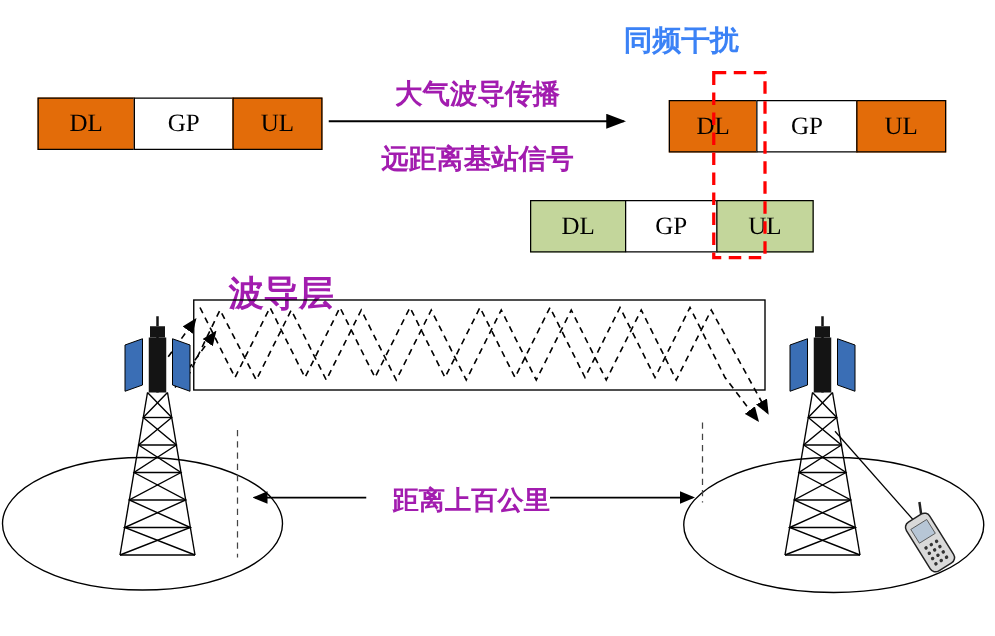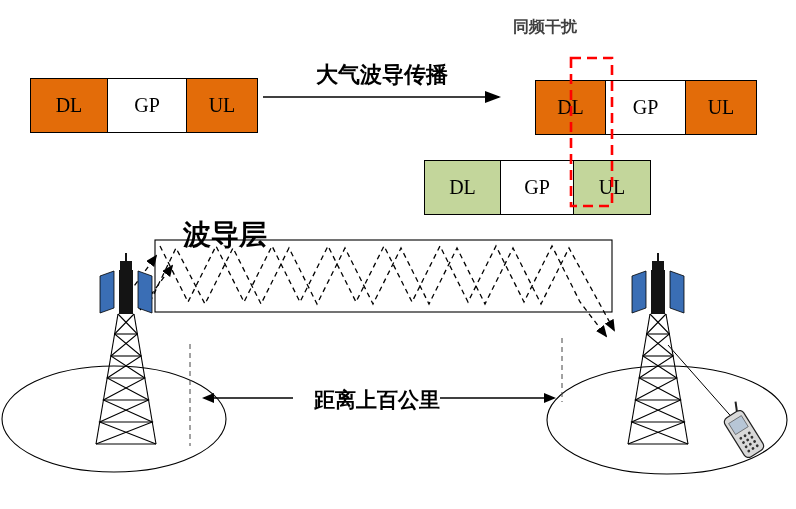--- a/index.html
+++ b/index.html
@@ -5,30 +5,30 @@
   html,body { margin:0; padding:0; background:#ffffff; }
   .canvas {
     position:relative;
     width:796px; height:509px;
     background:#ffffff;
     overflow:hidden;
     font-family:"Liberation Serif", serif;
   }
   .frame { position:absolute; display:flex; }
   .cell {
-    height:55px;
+    height:42px;
     margin-left:-1px;
     border:1px solid #000;
     display:flex; align-items:center; justify-content:center;
     font-size:20px;
     background:#ffffff;
     box-sizing:border-box;
   }
   .cell:first-child { margin-left:0; }
-  .lbl { position:absolute; color:#000000; font-weight:bold; }
+  .lbl { position:absolute; color:#a21caf; font-weight:bold; }
   .lbl.center { text-align:center; }
   svg.overlay { position:absolute; left:0; top:0; z-index:5; pointer-events:none; }
   .panel { fill:#3A6EB5; }
 </style>
 </head>
 <body>
 
 <div class="canvas">
 
   <div class="frame" style="left:30px; top:78px;">
@@ -42,24 +42,25 @@
     <div class="cell" style="width:81px;">GP</div>
     <div class="cell" style="width: 72px; background-color: rgb(227, 108, 9);">UL</div>
   </div>
 
   <div class="frame" style="left:424px; top:160px;">
     <div class="cell" style="width: 77px; background-color: rgb(195, 214, 155);">DL</div>
     <div class="cell" style="width:74px;">GP</div>
     <div class="cell" style="width: 78px; background-color: rgb(195, 214, 155);">UL</div>
   </div>
 
-  <div class="lbl center" style="left: 490px; top: 17px; width: 110px; font-size: 16px; color: #404040;">同频干扰</div>
+  <div class="lbl center" style="left: 490px; top: 17px; width: 110px; font-size: 23px; color: #3b82f6;">同频干扰</div>
 
   <div class="lbl center" style="left:256px; top:60px; width:252px; font-size:22px;">大气波导传播</div>
 
+  <div class="lbl center" style="left:250px; top:112px; width:264px; font-size:22px;">远距离基站信号</div>
 
   <div class="lbl" style="left:183px; top:216px; font-size:28px;">波导层</div>
 
   <div class="lbl center" style="left:296px; top:386px; width:144px; font-size:21px;text-align:right;">距离上百公里</div>
 
   <svg class="overlay" width="796" height="509" viewBox="0 0 796 509">
     <defs>
       <marker id="ah" markerUnits="userSpaceOnUse" markerWidth="12" markerHeight="10" refX="10" refY="5" orient="auto">
         <path d="M0,0 L12,5 L0,10 z" fill="#000"></path>
       </marker>

